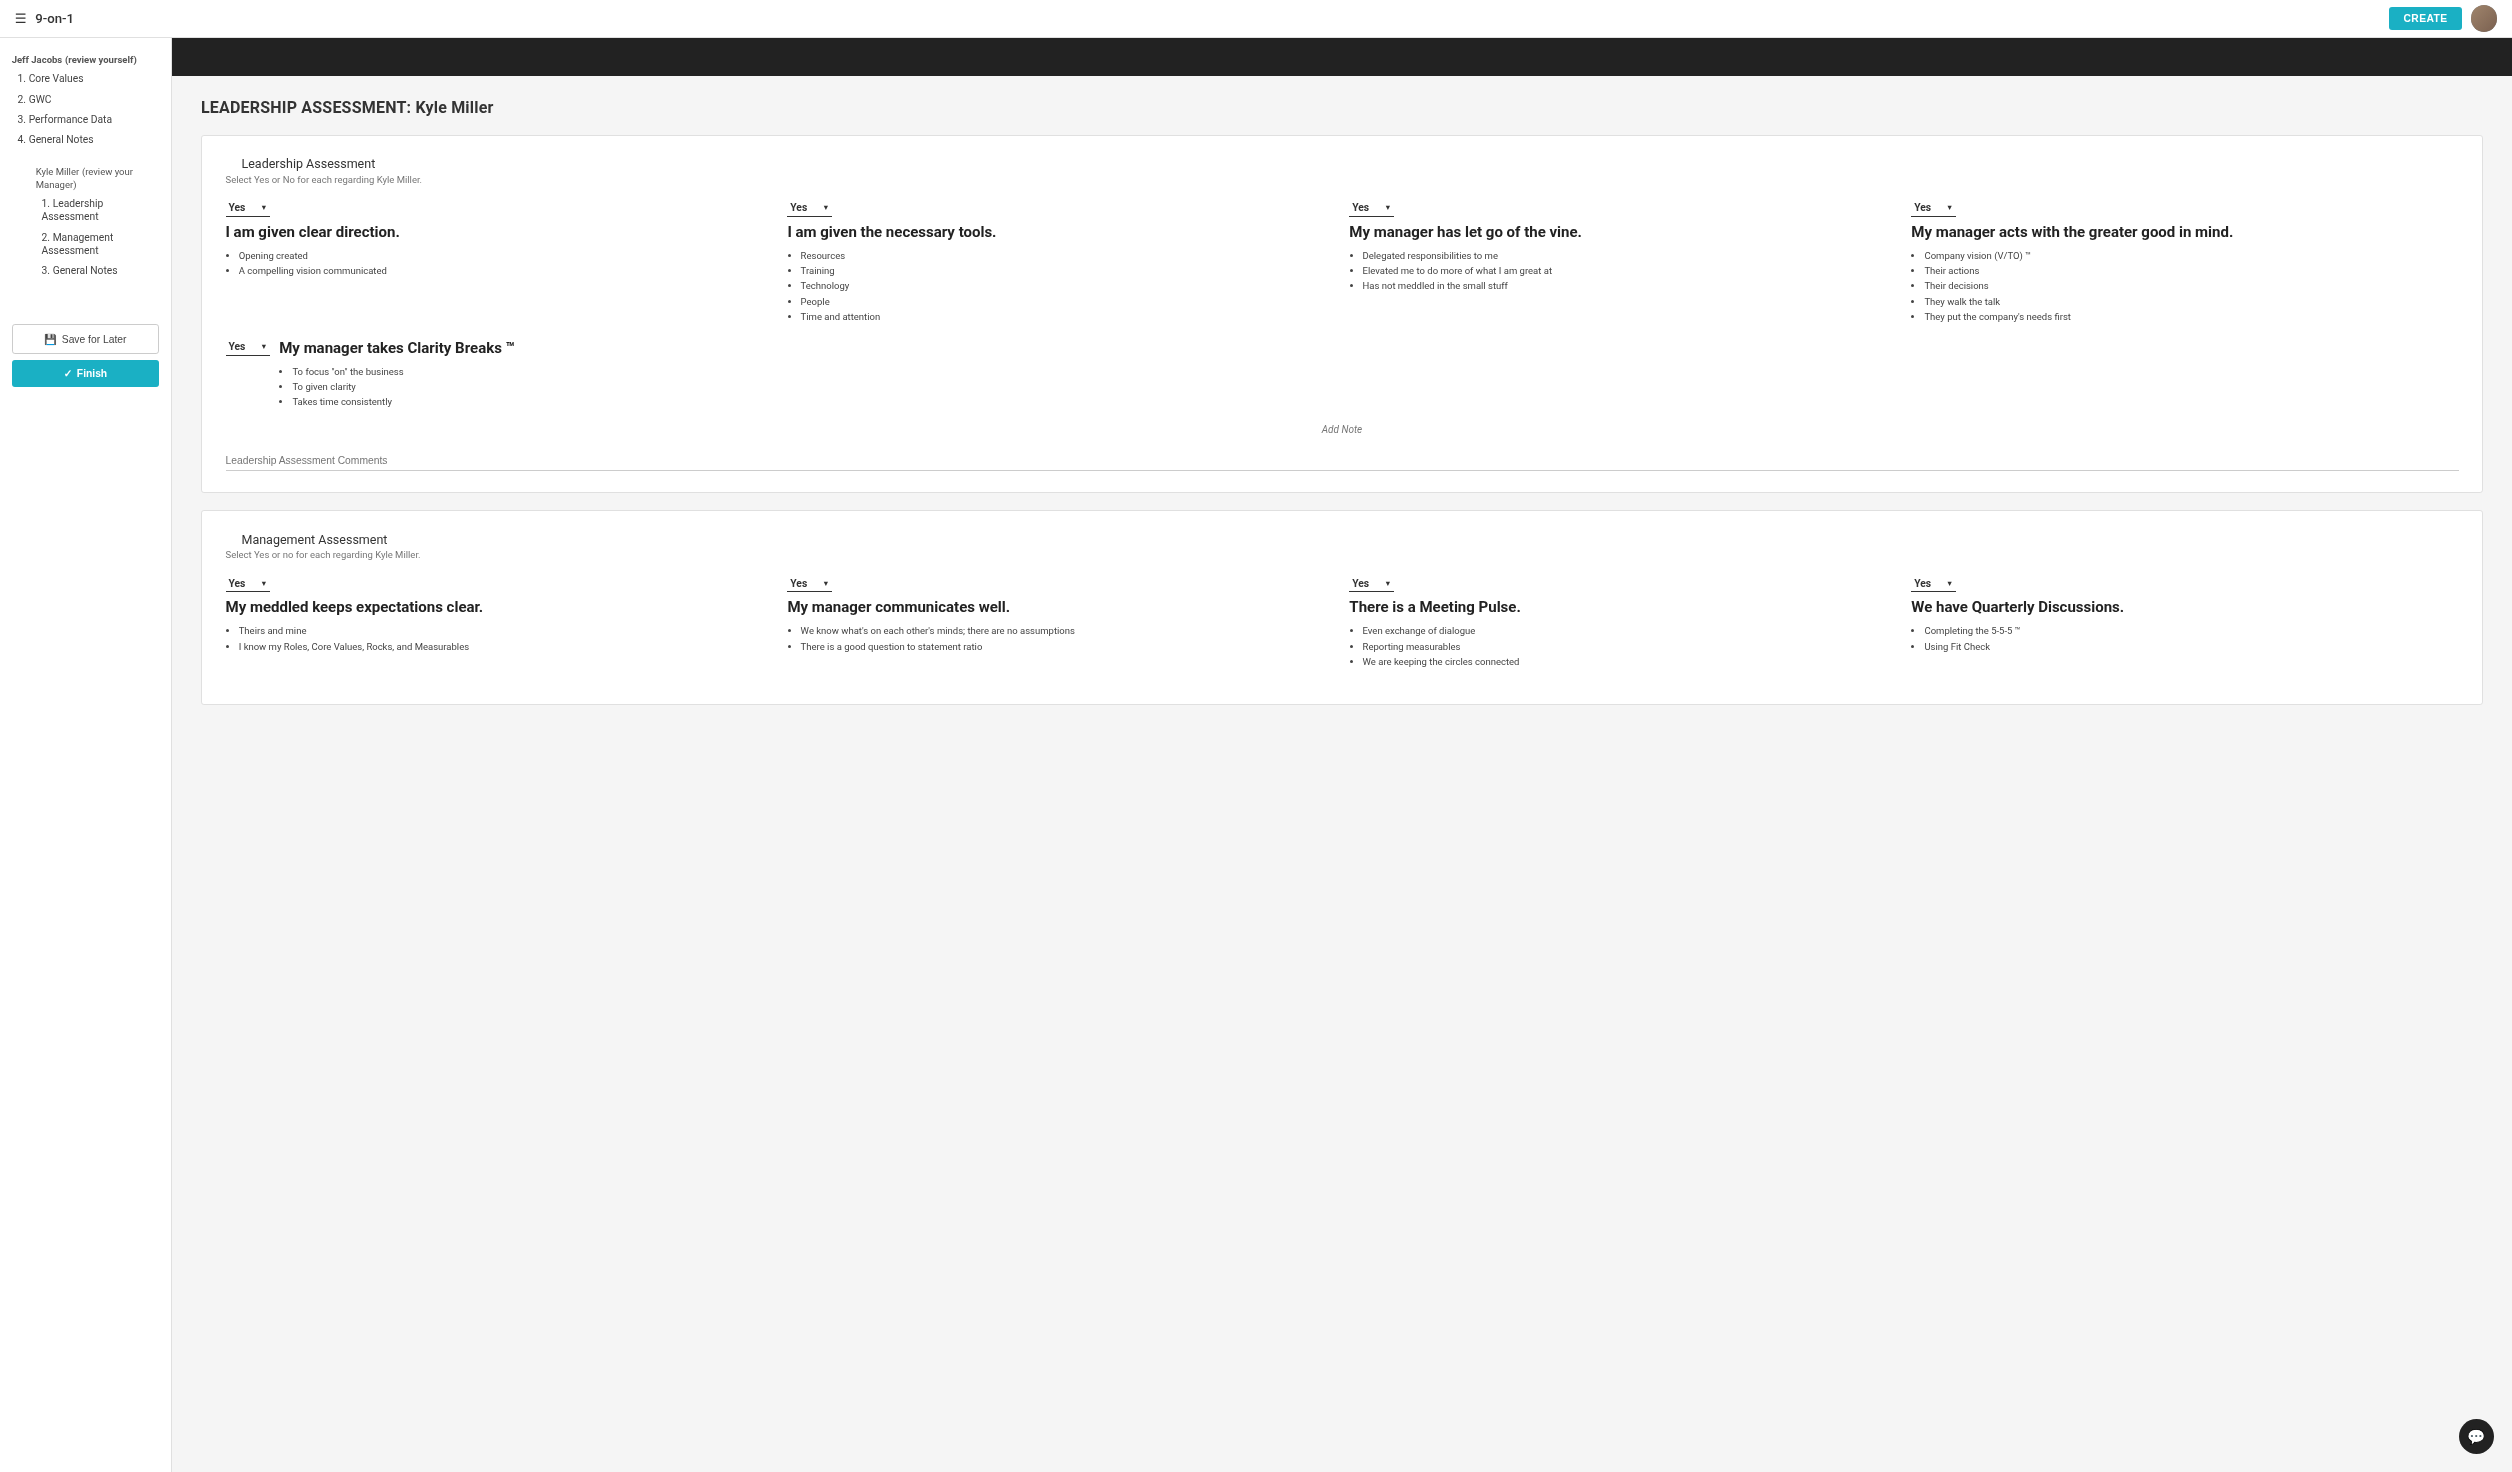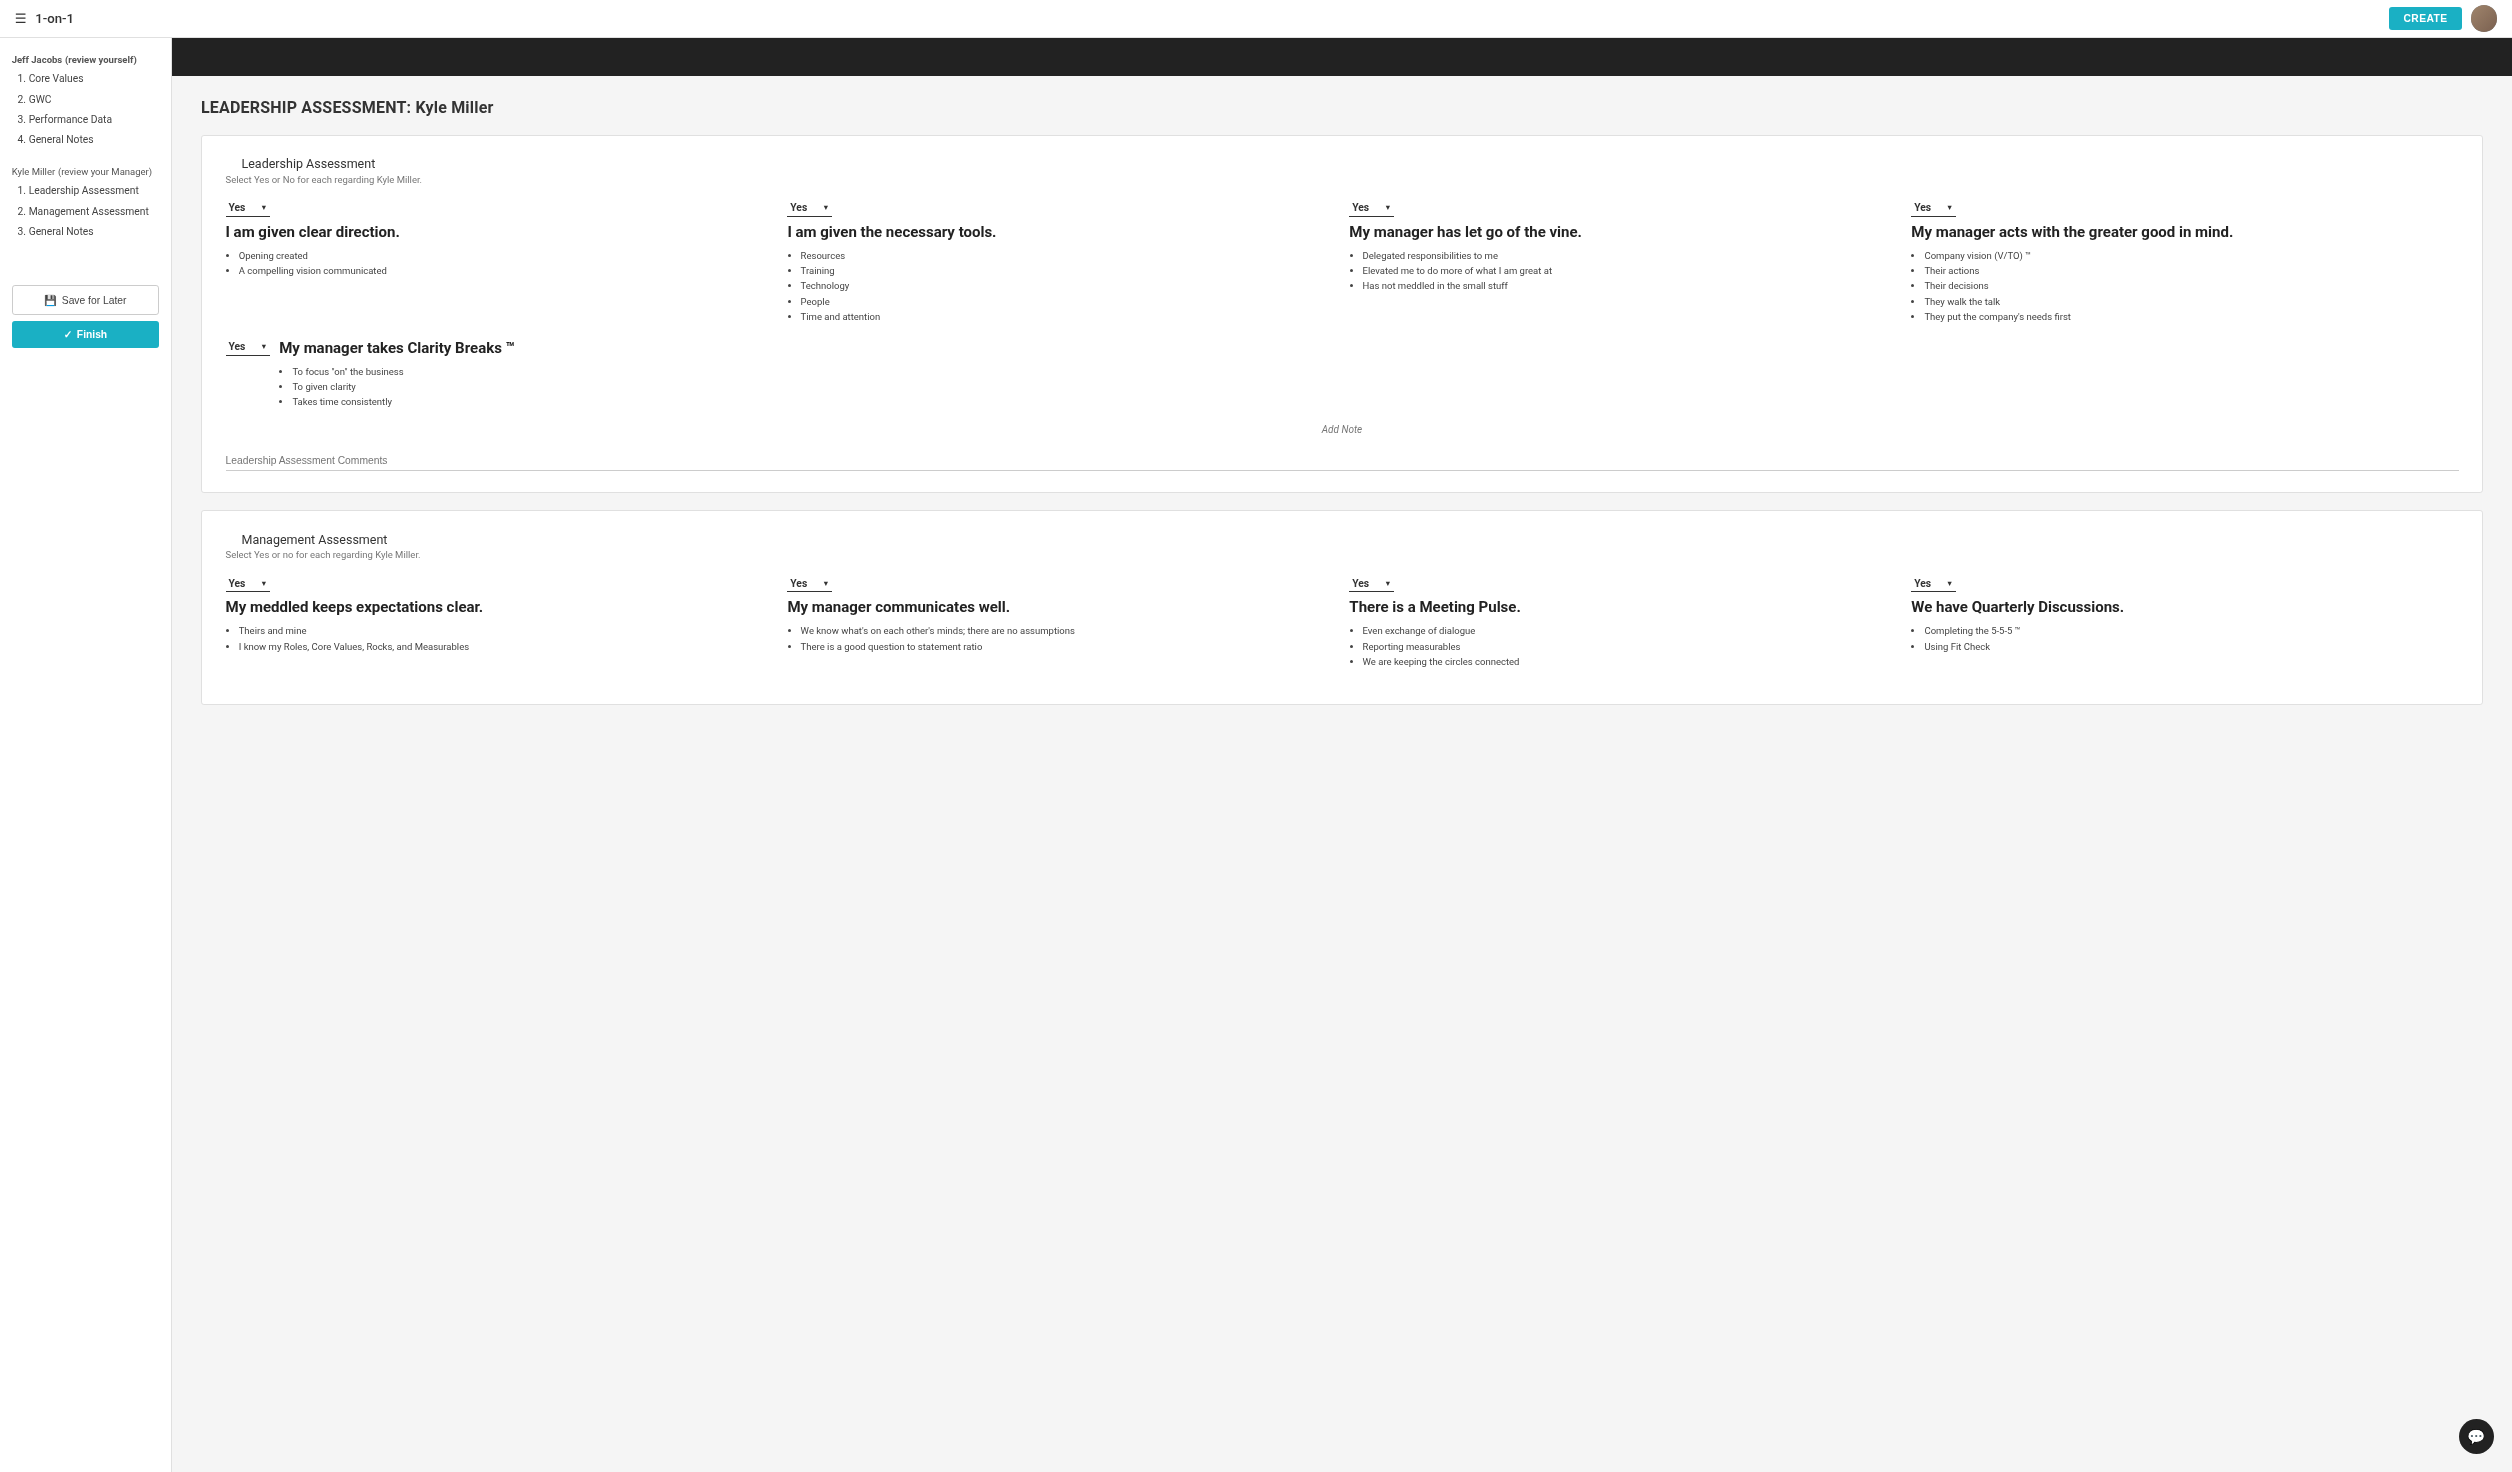--- a/index.html
+++ b/index.html
@@ -34,21 +34,21 @@
 
     
     .sidebar {
       width: 172px; background: #fff; border-right: 0.7px solid #e0e0e0;
       padding: 14.7px 11.7px; overflow-y: auto; flex-shrink: 0;
     }
     .sidebar-user { font-size: 11px; font-weight: 700; color: #222; margin-bottom: 2.9px; }
     .sidebar-user span { font-weight: 700; font-size: 9.5px; color: #555; }
     .sidebar-list { list-style: none; margin-bottom: 14.7px; }
     .sidebar-list li { padding: 3.7px 0 3.7px 5.9px; font-size: 10.3px; color: #444; cursor: pointer; }
-    .sidebar-section { margin-top: 11.7px; }
+    .sidebar-section { margin-top: 11.7px; margin-left: 24px; }
     .sidebar-section-title { font-size: 11px; font-weight: 700; color: #222; margin-bottom: 2.9px; }
     .sidebar-section-title span { font-weight: 400; font-size: 9.5px; color: #555; }
 
     
     .sidebar-actions { margin-top: auto; padding-top: 14.7px; }
     .save-later-btn {
       display: flex; align-items: center; justify-content: center; gap: 4.4px;
       width: 100%; padding: 7.3px; border: 0.7px solid #ccc; background: #fff;
       font-size: 10.3px; color: #444; cursor: pointer; border-radius: 2.9px; margin-bottom: 5.9px;
     }
@@ -103,21 +103,21 @@
       display: flex; align-items: center; justify-content: center;
       cursor: pointer; color: #fff; font-size: 14.7px;
     }
   </style>
 </head>
 <body>
 
 <nav class="top-nav">
   <div class="nav-left">
     <span class="hamburger">☰</span>
-    <span class="nav-title">1-on-1</span>
+    <span class="nav-title">9-on-1</span>
   </div>
   <div class="nav-right">
     <button class="create-btn">CREATE</button>
     <div class="avatar">
       <div class="avatar-img"></div>
     </div>
   </div>
 </nav>
 
 <div class="layout">

